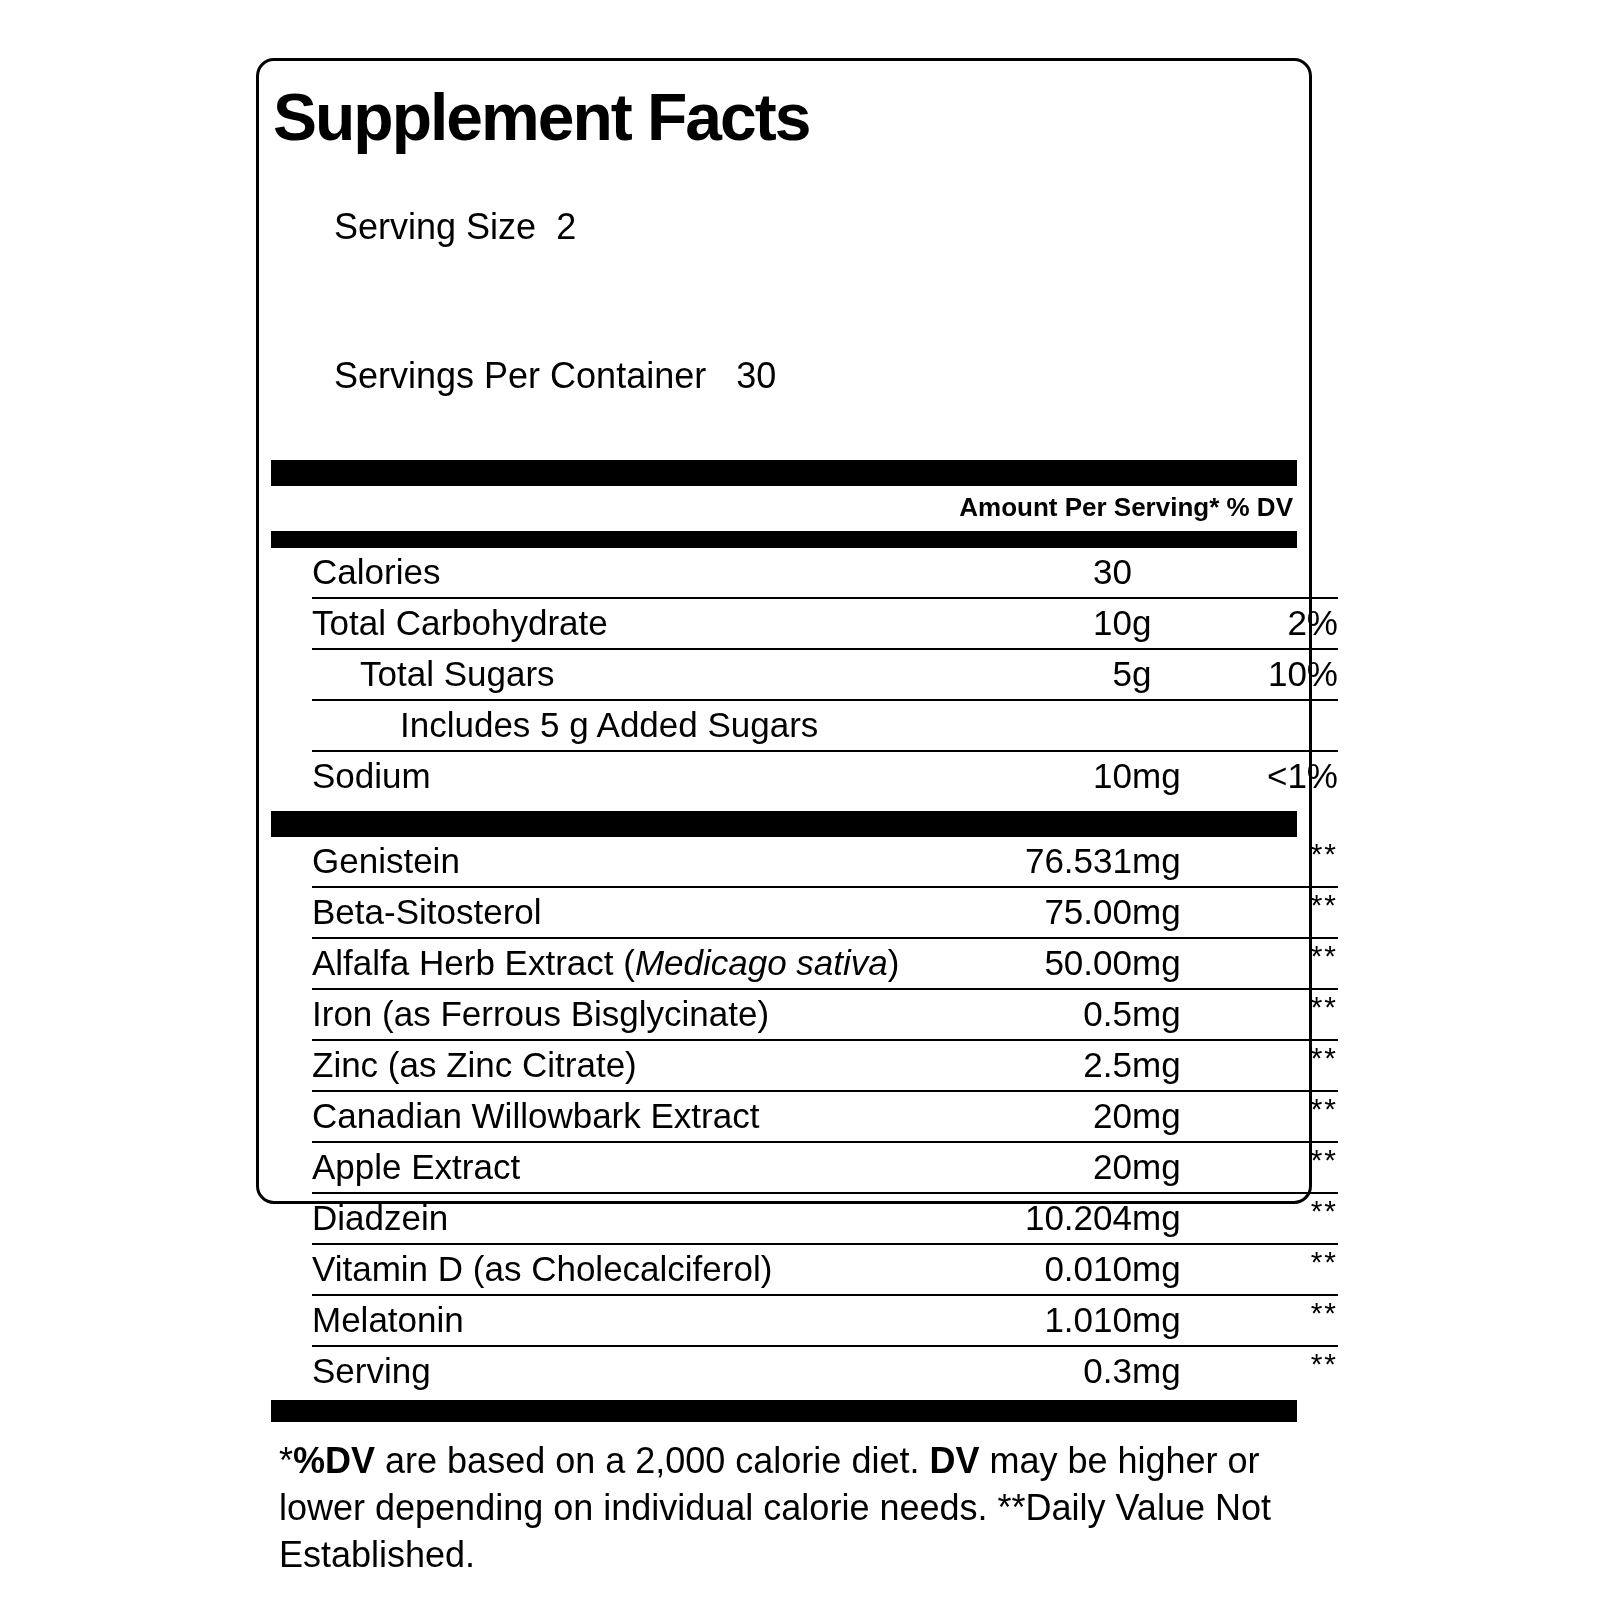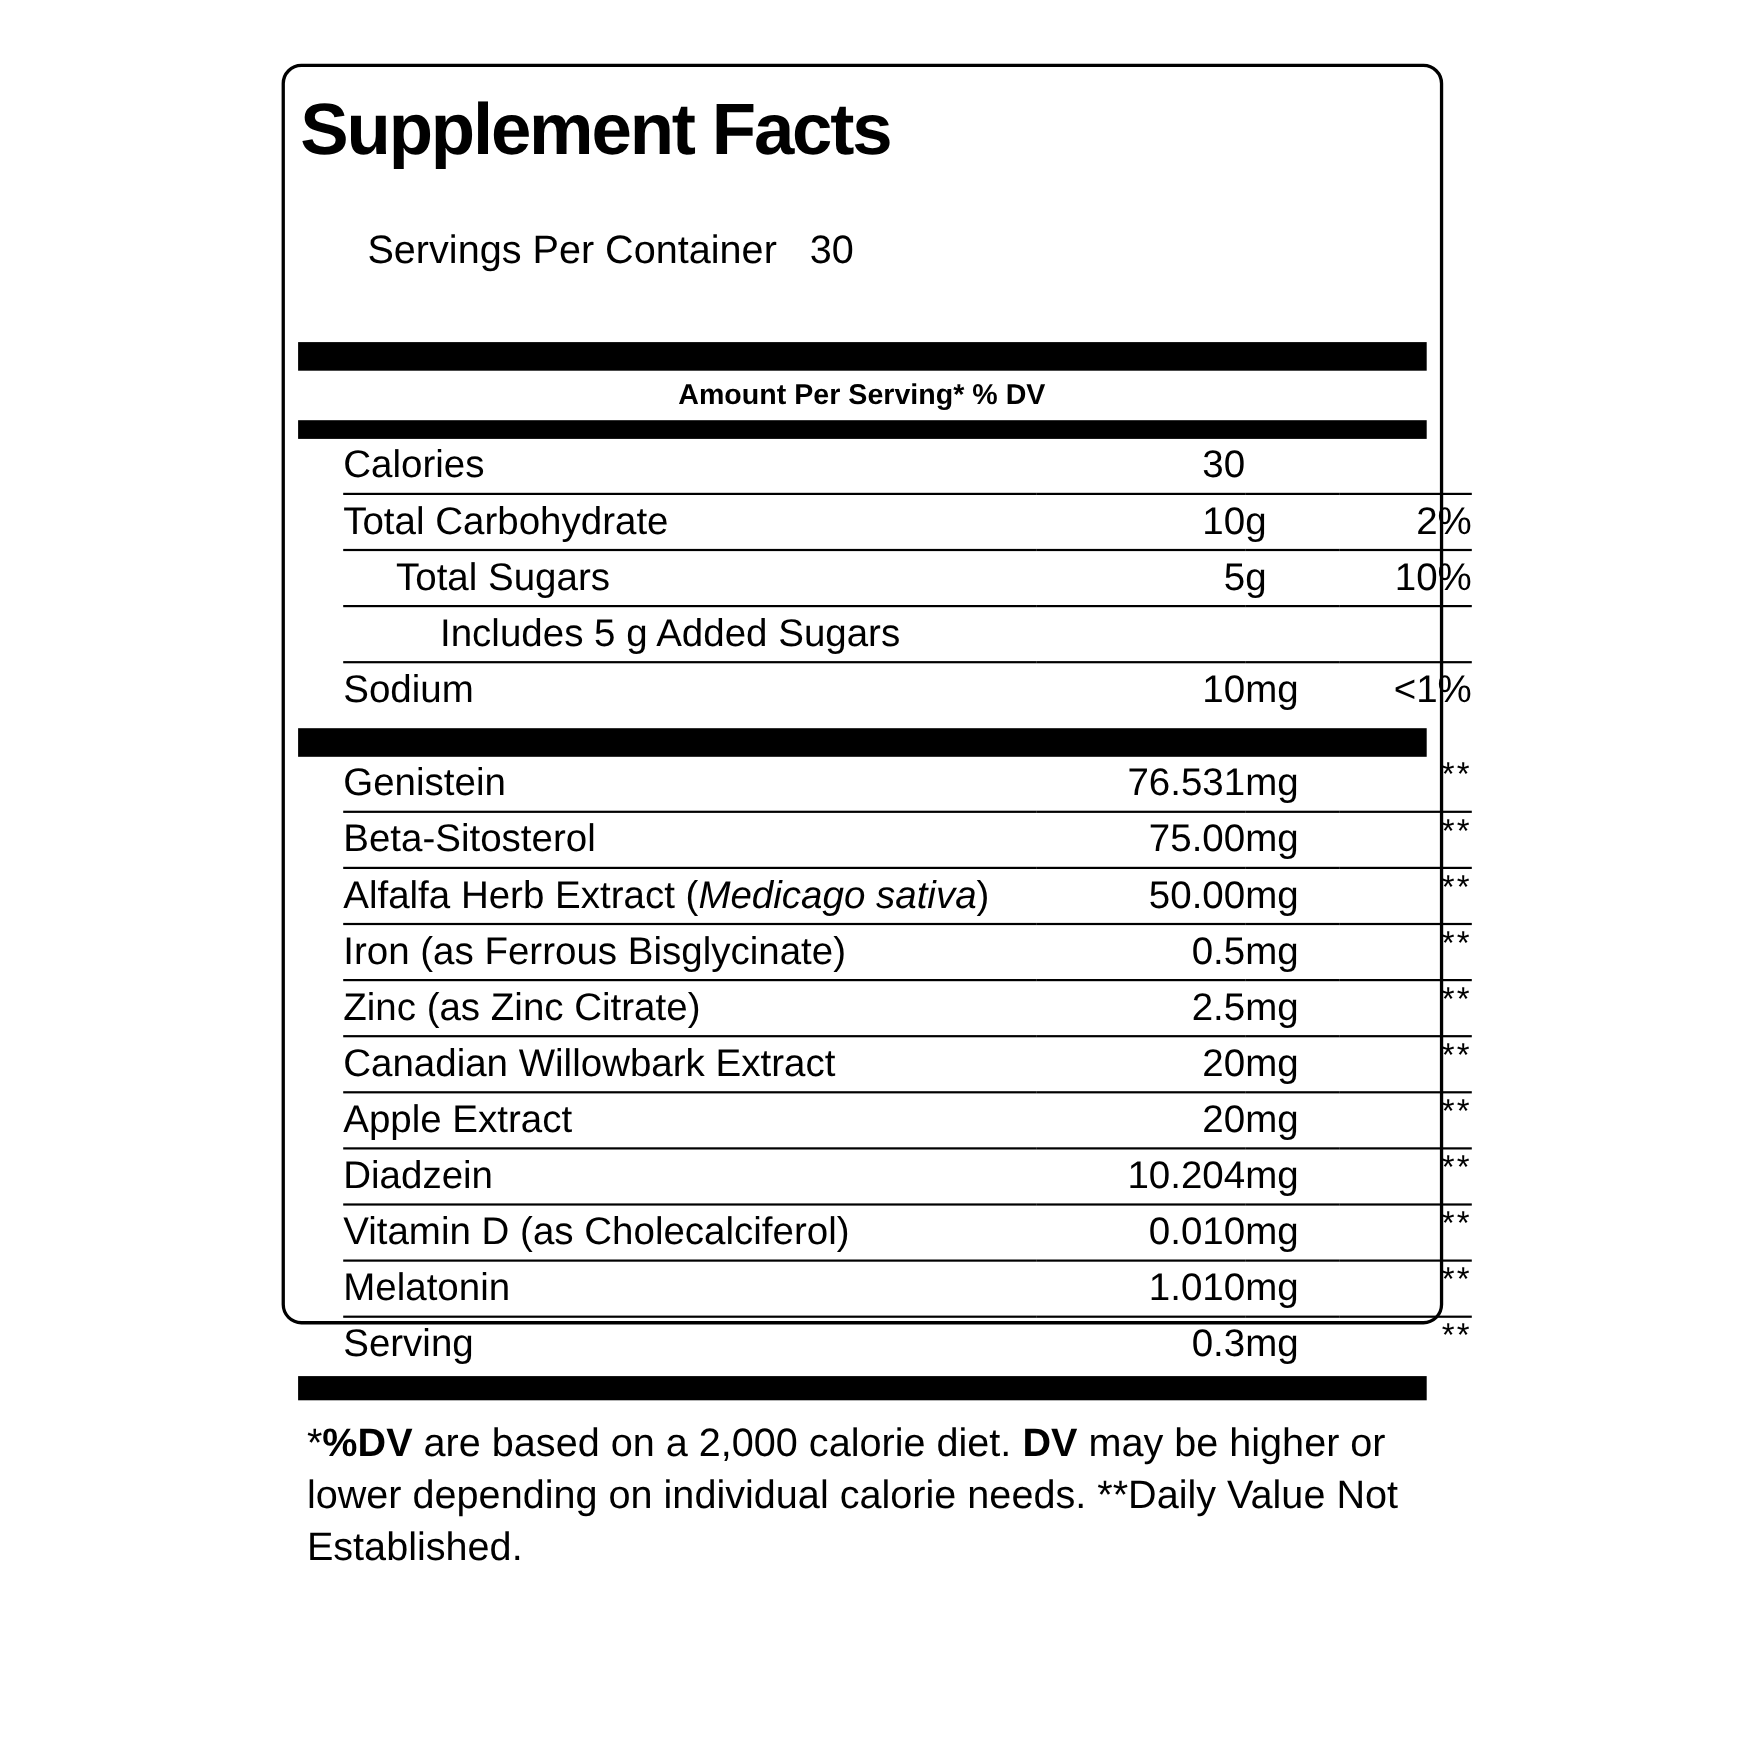--- a/index.html
+++ b/index.html
@@ -62,21 +62,21 @@
   }
   .bar-end {
     height: 22px;
     background: #000;
     margin-top: 4px;
   }
 
   .amount-row {
     display: flex;
     align-items: baseline;
-    justify-content: center;
+    justify-content: flex-end;
     font-size: 26px;
     font-weight: bold;
     padding: 6px 4px 4px 3px;
   }
 
   table.facts {
     width: 100%;
     border-collapse: collapse;
     font-size: 35px;
     margin-left: 41px;
@@ -124,20 +124,23 @@
   .footnote b { font-weight: bold; }
 </style>
 </head>
 <body>
 
 <div class="panel">
   <div class="inner">
 
     <div class="title">Supplement Facts</div>
 
+    <div class="serving-line">
+      <span>Serving Size</span><span>&nbsp;&nbsp;</span><span>2</span>
+    </div>
 
     <div class="serving-line">
       <span>Servings Per Container</span><span>&nbsp;&nbsp;&nbsp;</span><span>30</span>
     </div>
 
     <div class="bar-thick"></div>
 
     <div class="amount-row">
       <span>Amount Per Serving</span>
       <span>* % DV</span>

